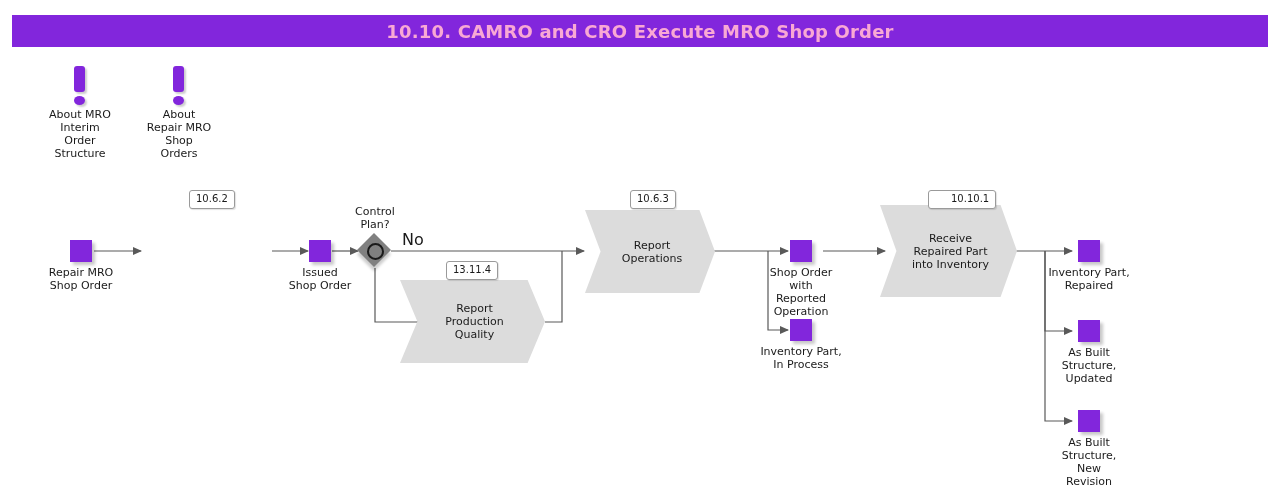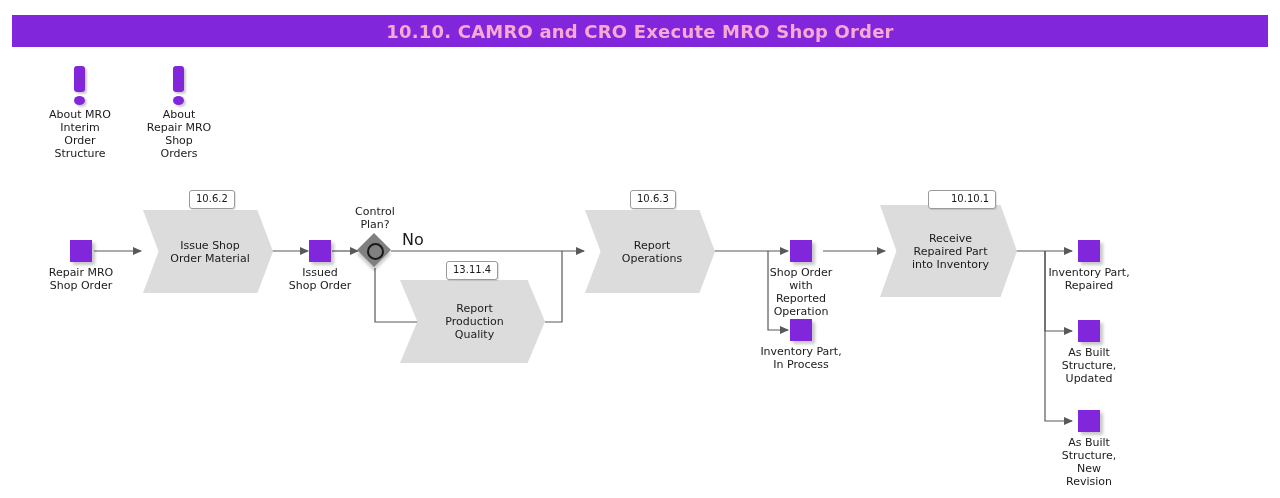--- a/index.html
+++ b/index.html
@@ -287,26 +287,20 @@
   </div>
 
   <div class="data-object" style="left:1045px; top:410px;">
     <div class="sq"></div>
     <div class="caption">As Built
 Structure,
 New
 Revision</div>
   </div>
 
-  <div class="process" style="left:143px; top:210px; width:130px; height:83px;">
-    <div class="shape" style="width:130px; height:83px;">
-      <div class="ptext">Issue Shop
-Order Material</div>
-    </div>
-  </div>
   <div class="ref-box" style="left:189px; top:190px;">10.6.2</div>
 
   <div class="process" style="left:400px; top:280px; width:145px; height:83px;">
     <div class="shape" style="width:145px; height:83px;">
       <div class="ptext">Report
 Production
 Quality</div>
     </div>
   </div>
   <div class="ref-box" style="left:446px; top:261px;">13.11.4</div>

